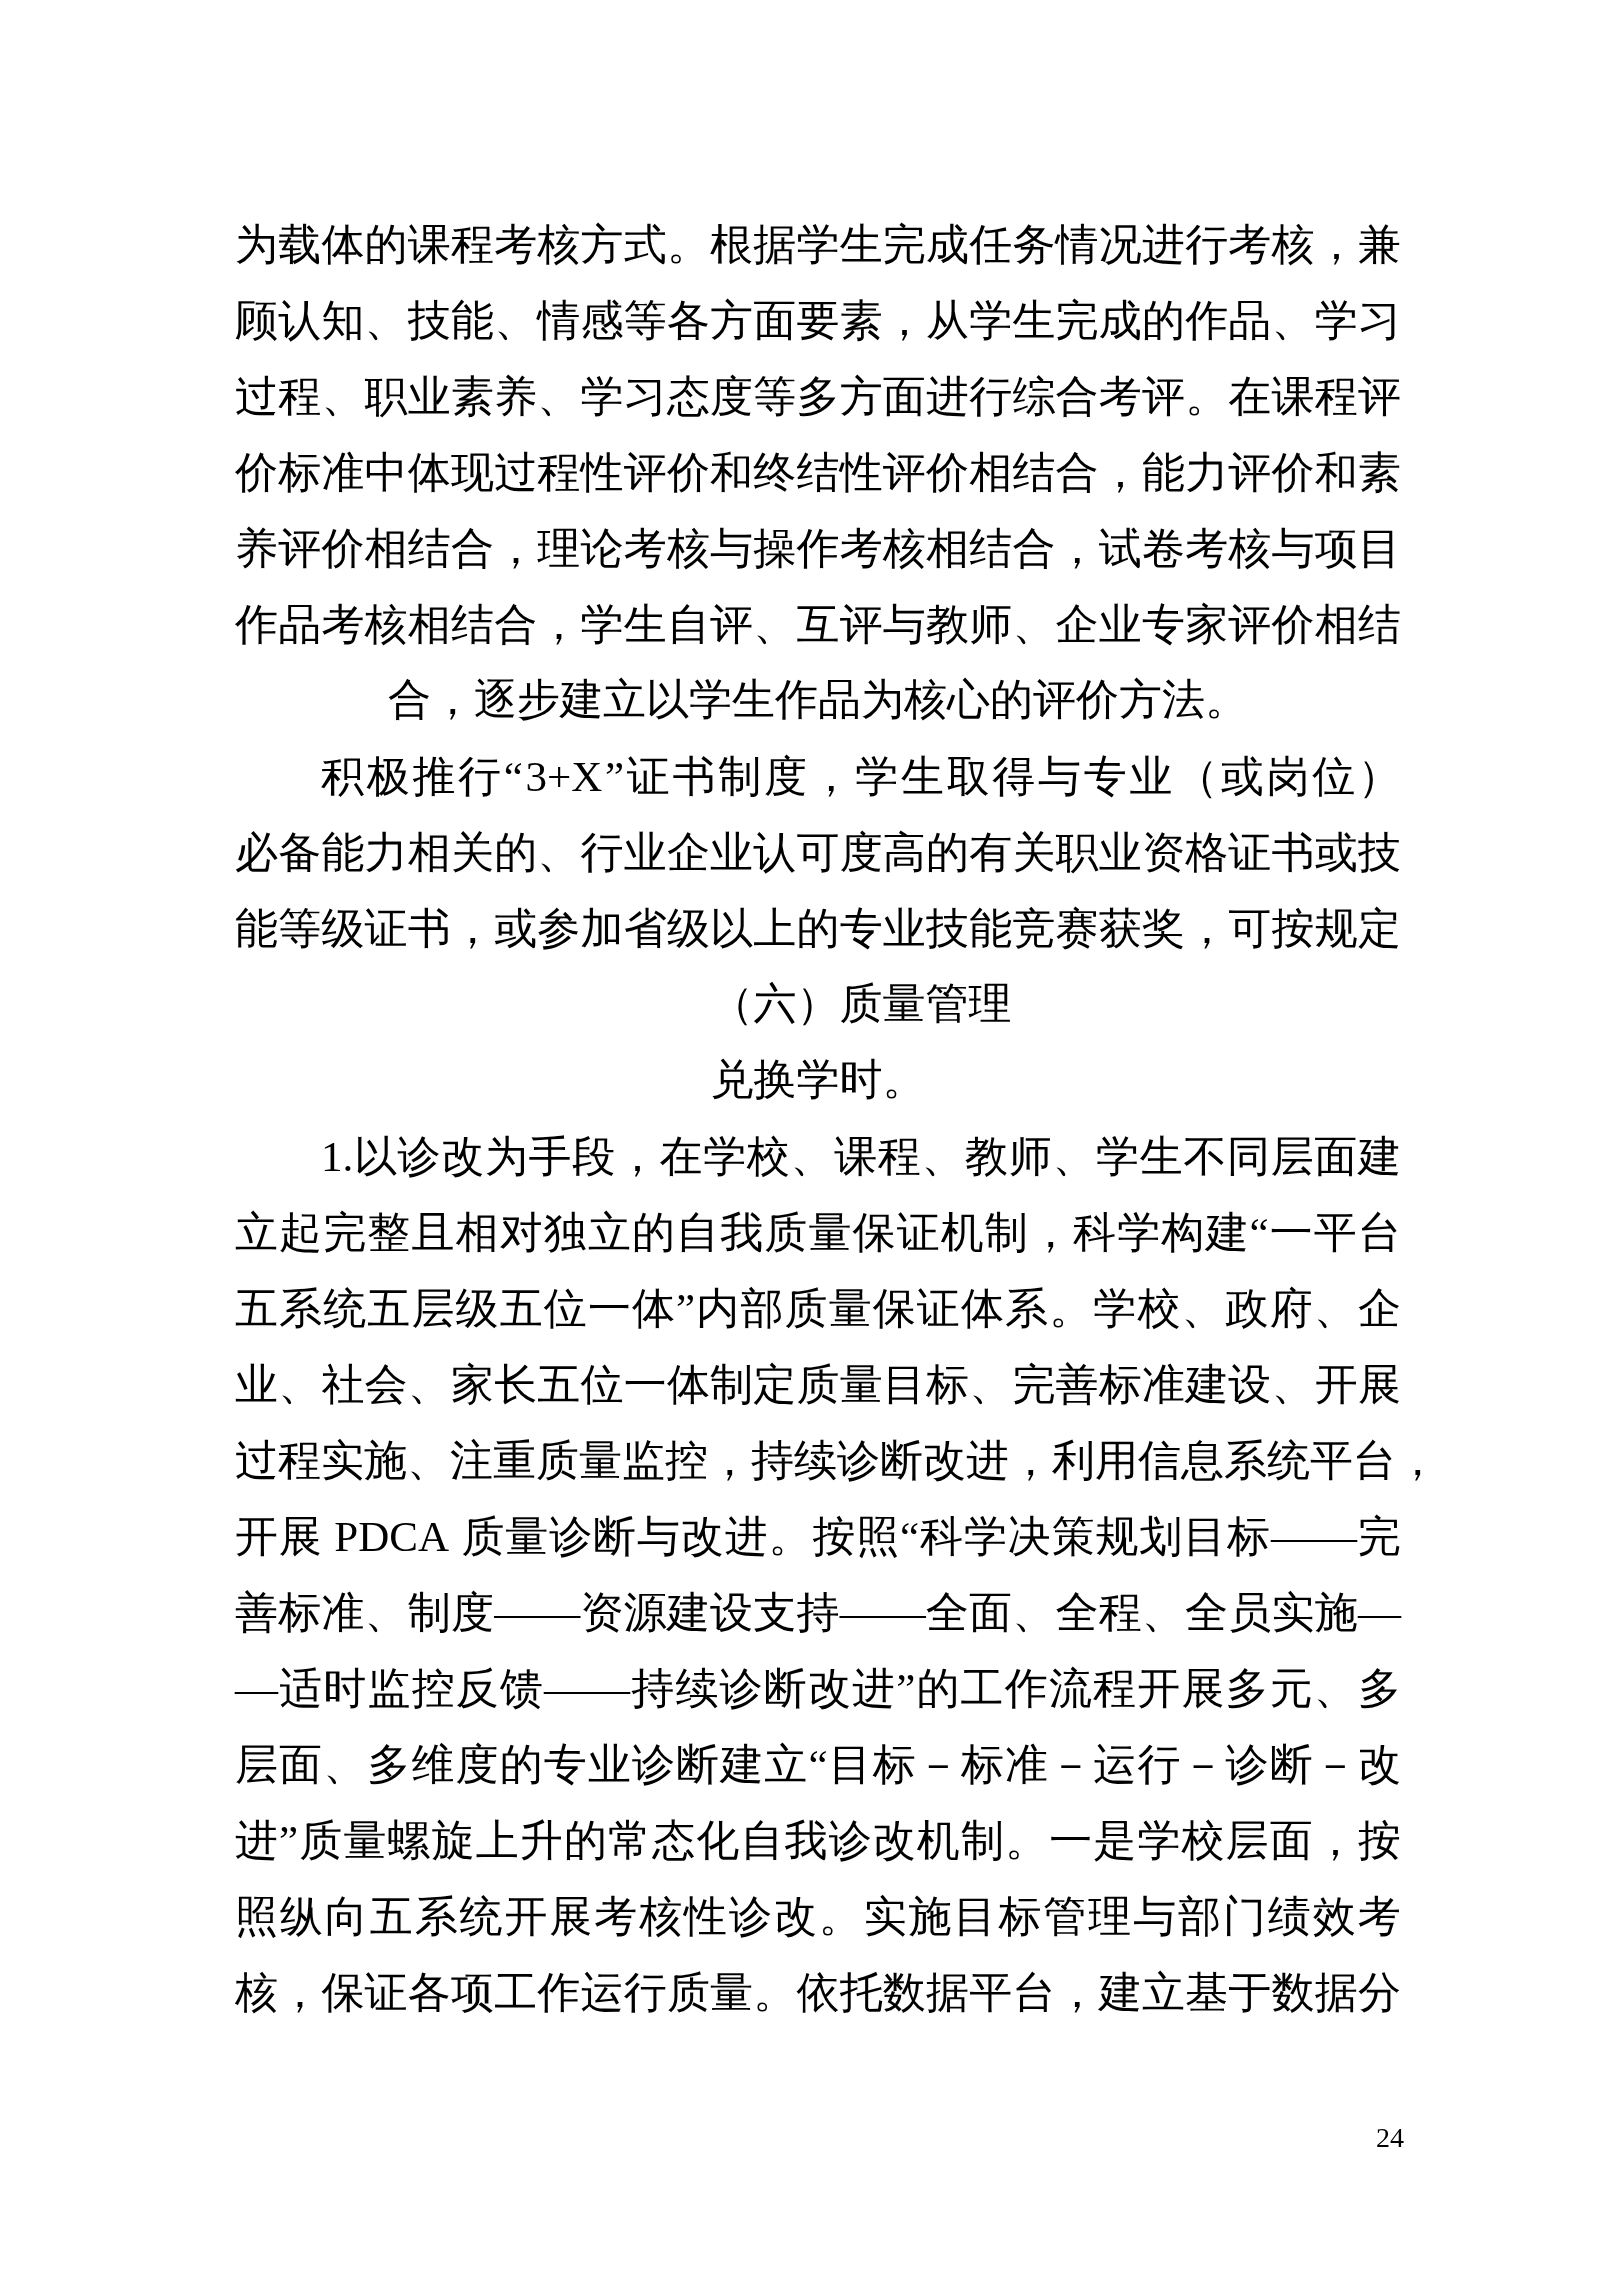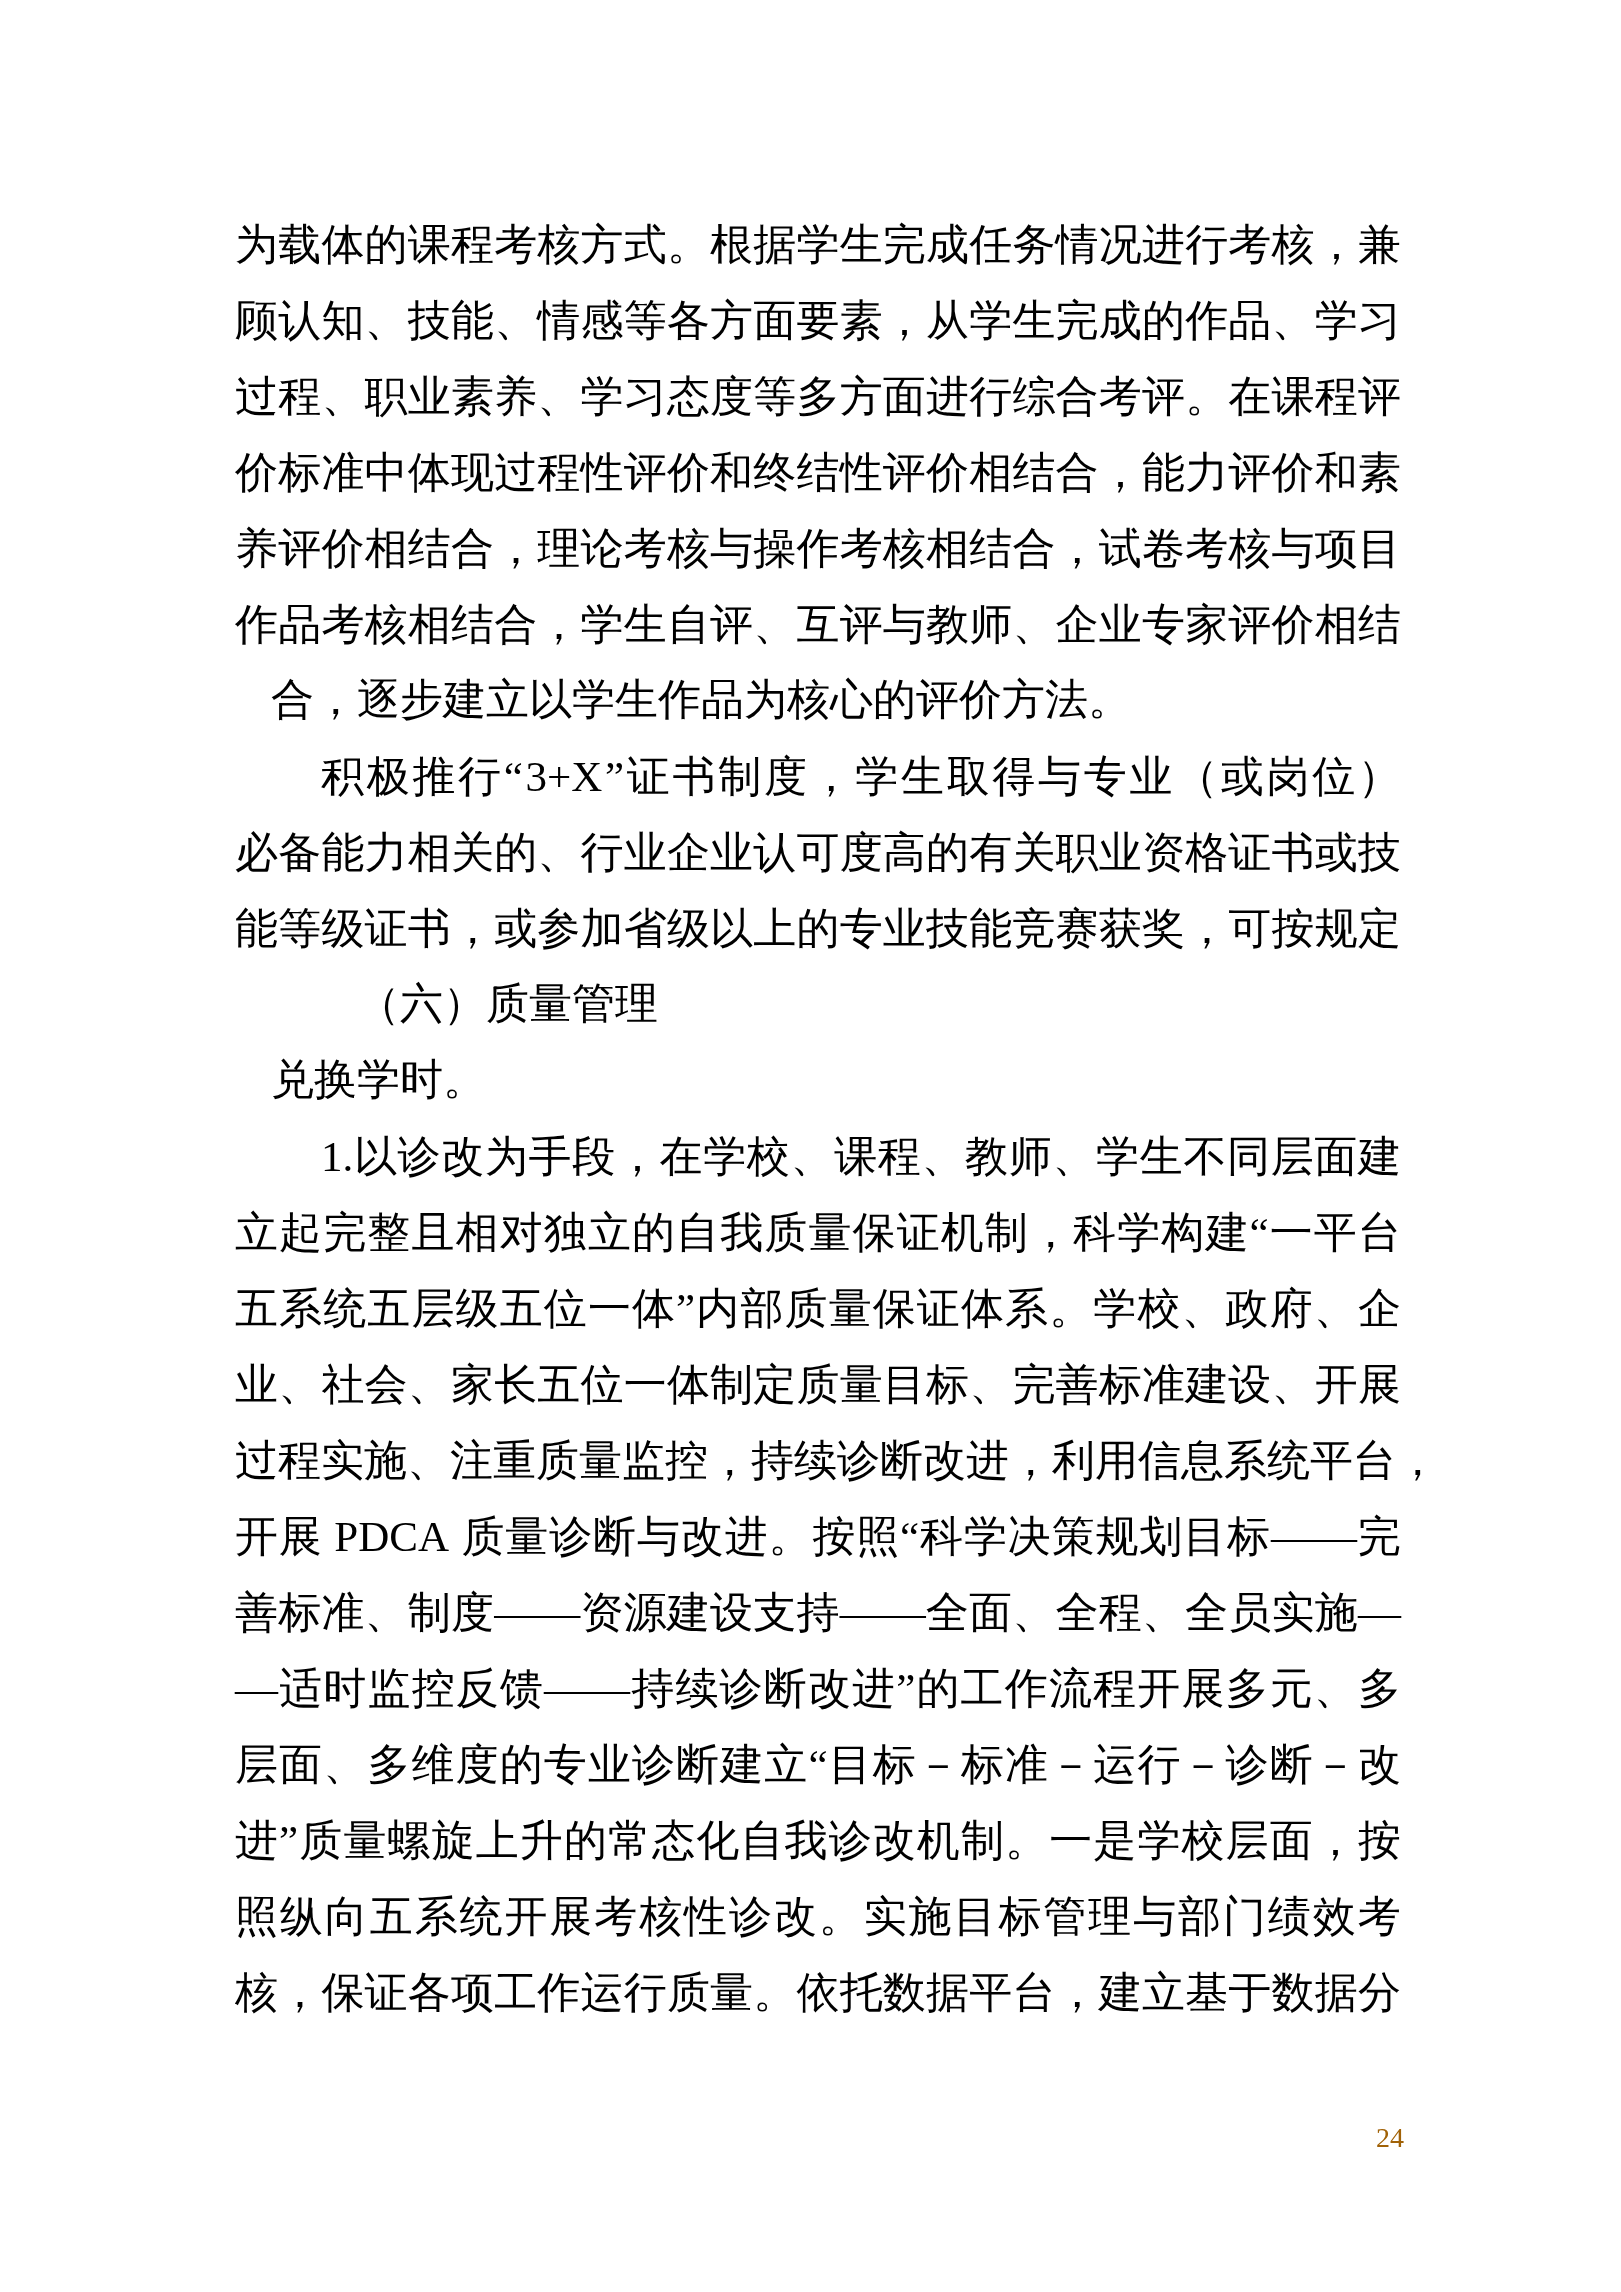--- a/index.html
+++ b/index.html
@@ -41,34 +41,33 @@
     flex-wrap: nowrap;
     justify-content: space-between;
     align-items: center;
   }
   .line.j span {
     white-space: pre;
     line-height: 1;
   }
   
   .line.short {
-    text-align: left;
-    margin-left: 36px;
+    text-align: center;
   }
   
   .line.ind {
     padding-left: 86px;
   }
   .pageno {
     position: absolute;
     left: 1376px;
     top: 2121px;
     font-size: 28px;
     line-height: 33px;
-    color: #a16207;
+    color: #000000;
   }
 </style>
 </head>
 <body>
 
 <div class="page">
   <div class="content">
     <div class="line j"><span>为</span><span>载</span><span>体</span><span>的</span><span>课</span><span>程</span><span>考</span><span>核</span><span>方</span><span>式</span><span>。</span><span>根</span><span>据</span><span>学</span><span>生</span><span>完</span><span>成</span><span>任</span><span>务</span><span>情</span><span>况</span><span>进</span><span>行</span><span>考</span><span>核</span><span>，</span><span>兼</span></div>
     <div class="line j"><span>顾</span><span>认</span><span>知</span><span>、</span><span>技</span><span>能</span><span>、</span><span>情</span><span>感</span><span>等</span><span>各</span><span>方</span><span>面</span><span>要</span><span>素</span><span>，</span><span>从</span><span>学</span><span>生</span><span>完</span><span>成</span><span>的</span><span>作</span><span>品</span><span>、</span><span>学</span><span>习</span></div>
     <div class="line j"><span>过</span><span>程</span><span>、</span><span>职</span><span>业</span><span>素</span><span>养</span><span>、</span><span>学</span><span>习</span><span>态</span><span>度</span><span>等</span><span>多</span><span>方</span><span>面</span><span>进</span><span>行</span><span>综</span><span>合</span><span>考</span><span>评</span><span>。</span><span>在</span><span>课</span><span>程</span><span>评</span></div>

